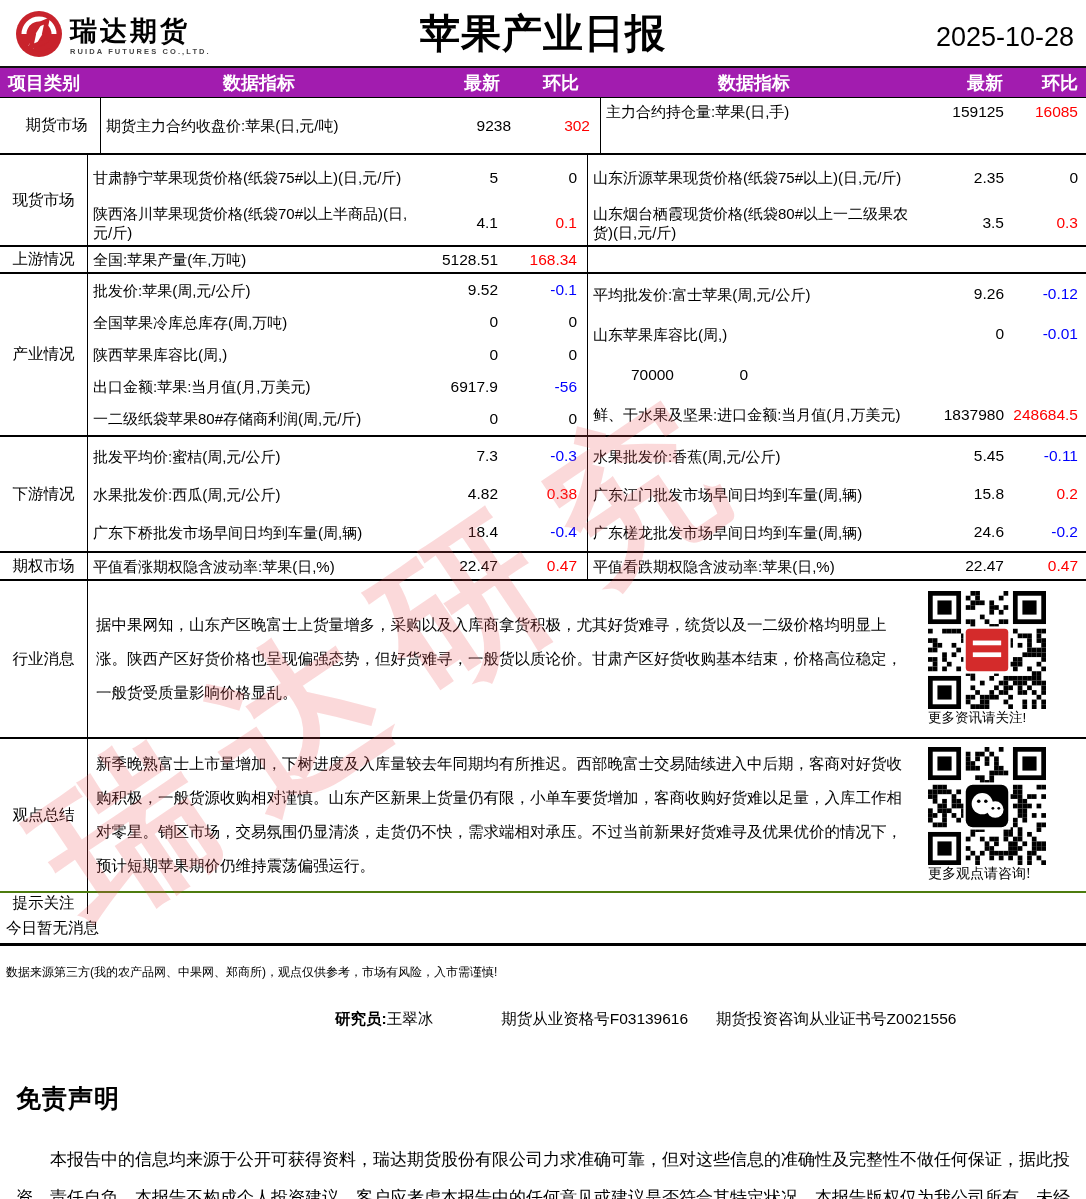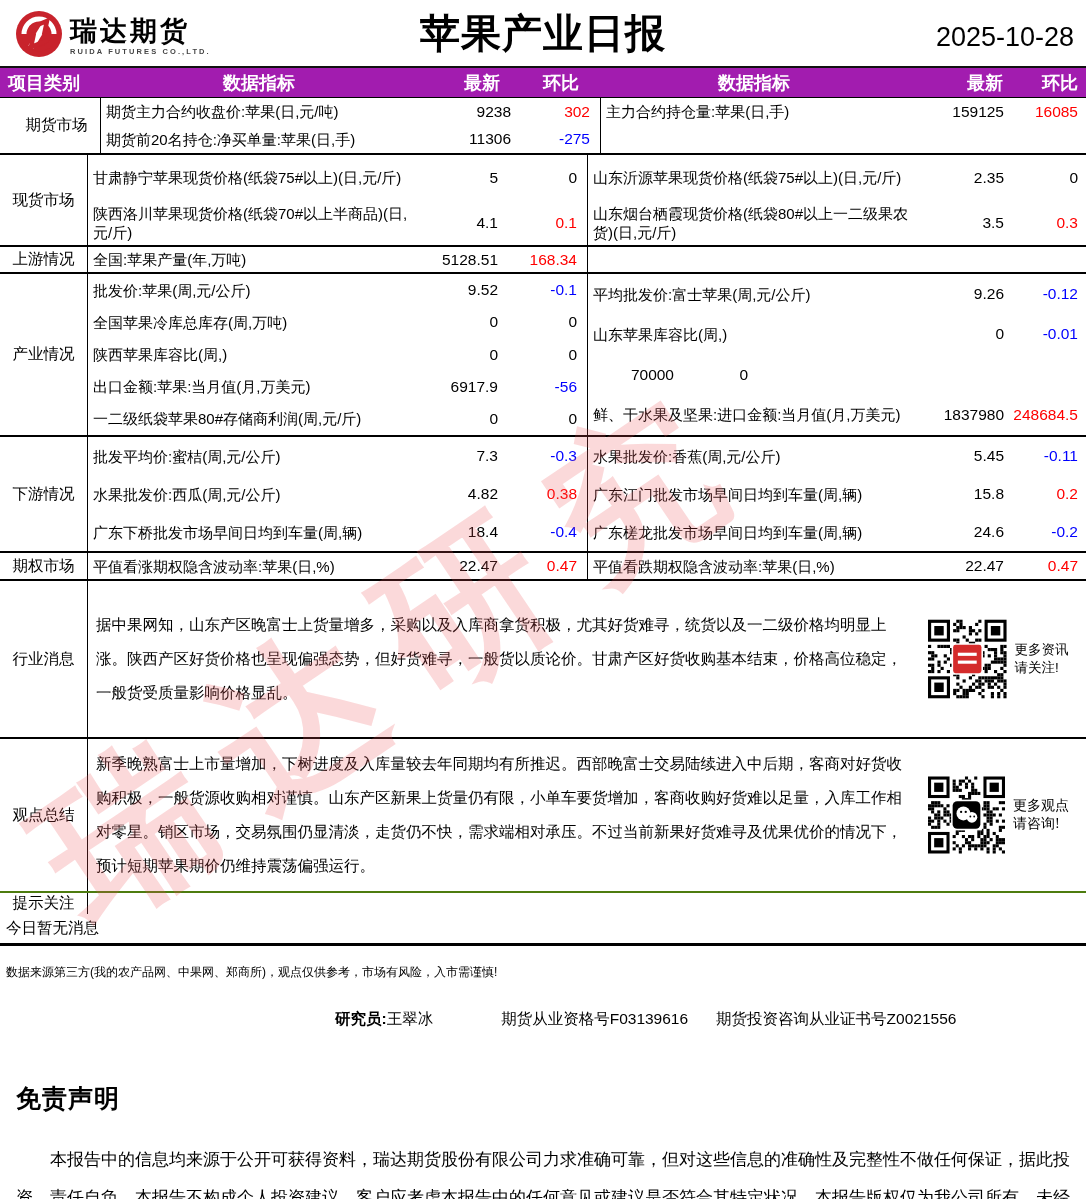--- a/index.html
+++ b/index.html
@@ -40,21 +40,21 @@
   .half.right .chg    { width:76px; padding-right:8px; }
   .pos { color:#ff0000; }
   .neg { color:#0000ff; }
 
   .sec0 { min-height:56px;padding-left:13px; } .sec1 { min-height:92px; } .sec2 { min-height:27px; }
   .sec3 { min-height:163px; } .sec4 { min-height:116px; } .sec5 { min-height:28px; }
 
   .textsec { display:flex; border-top:2px solid #000; }
   .textsec .content { flex:1; display:flex; align-items:center; padding:8px 6px 8px 8px; }
   .para { flex:1; font-size:15.5px; line-height:34px; padding-right:14px; }
-  .qrcol { width:152px; display:flex; align-items:center; justify-content:center; gap:8px; }
+  .qrcol { width:152px; display:flex; flex-direction:column; justify-content:center; gap:0; }
   .qrcol svg { width:118px; height:118px; }
   .qrcap { font-size:13.5px; }
   .qrcap.serif { font-family:"Liberation Serif", serif; font-size:14px; }
   #news { min-height:158px; }
   #summary { min-height:152px; }
   #notice { min-height:30px; border-top:2px solid #4d7c0f;flex-direction:column; }
   #notice .content { font-size:15.5px; padding:4px 6px; align-items:center; display:flex; }
 
   
   #srcnote { font-size:12px; padding:18px 6px 0 6px; }
@@ -106,25 +106,20 @@
   </div>
 
   <div id="sections">
       <div class="section sec0">
         <div class="cat">期货市场</div>
         <div class="half left">
           <div class="row">
             <div class="lbl">期货主力合约收盘价:苹果(日,元/吨)</div>
             <div class="num latest">9238</div>
             <div class="num chg pos">302</div>
-          </div>
-          <div class="row">
-            <div class="lbl">期货前20名持仓:净买单量:苹果(日,手)</div>
-            <div class="num latest">11306</div>
-            <div class="num chg neg">-275</div>
           </div>
         </div>
         <div class="half right">
           <div class="row">
             <div class="lbl">主力合约持仓量:苹果(日,手)</div>
             <div class="num latest">159125</div>
             <div class="num chg pos">16085</div>
           </div>
           <div class="row">
             <div class="lbl"></div>

